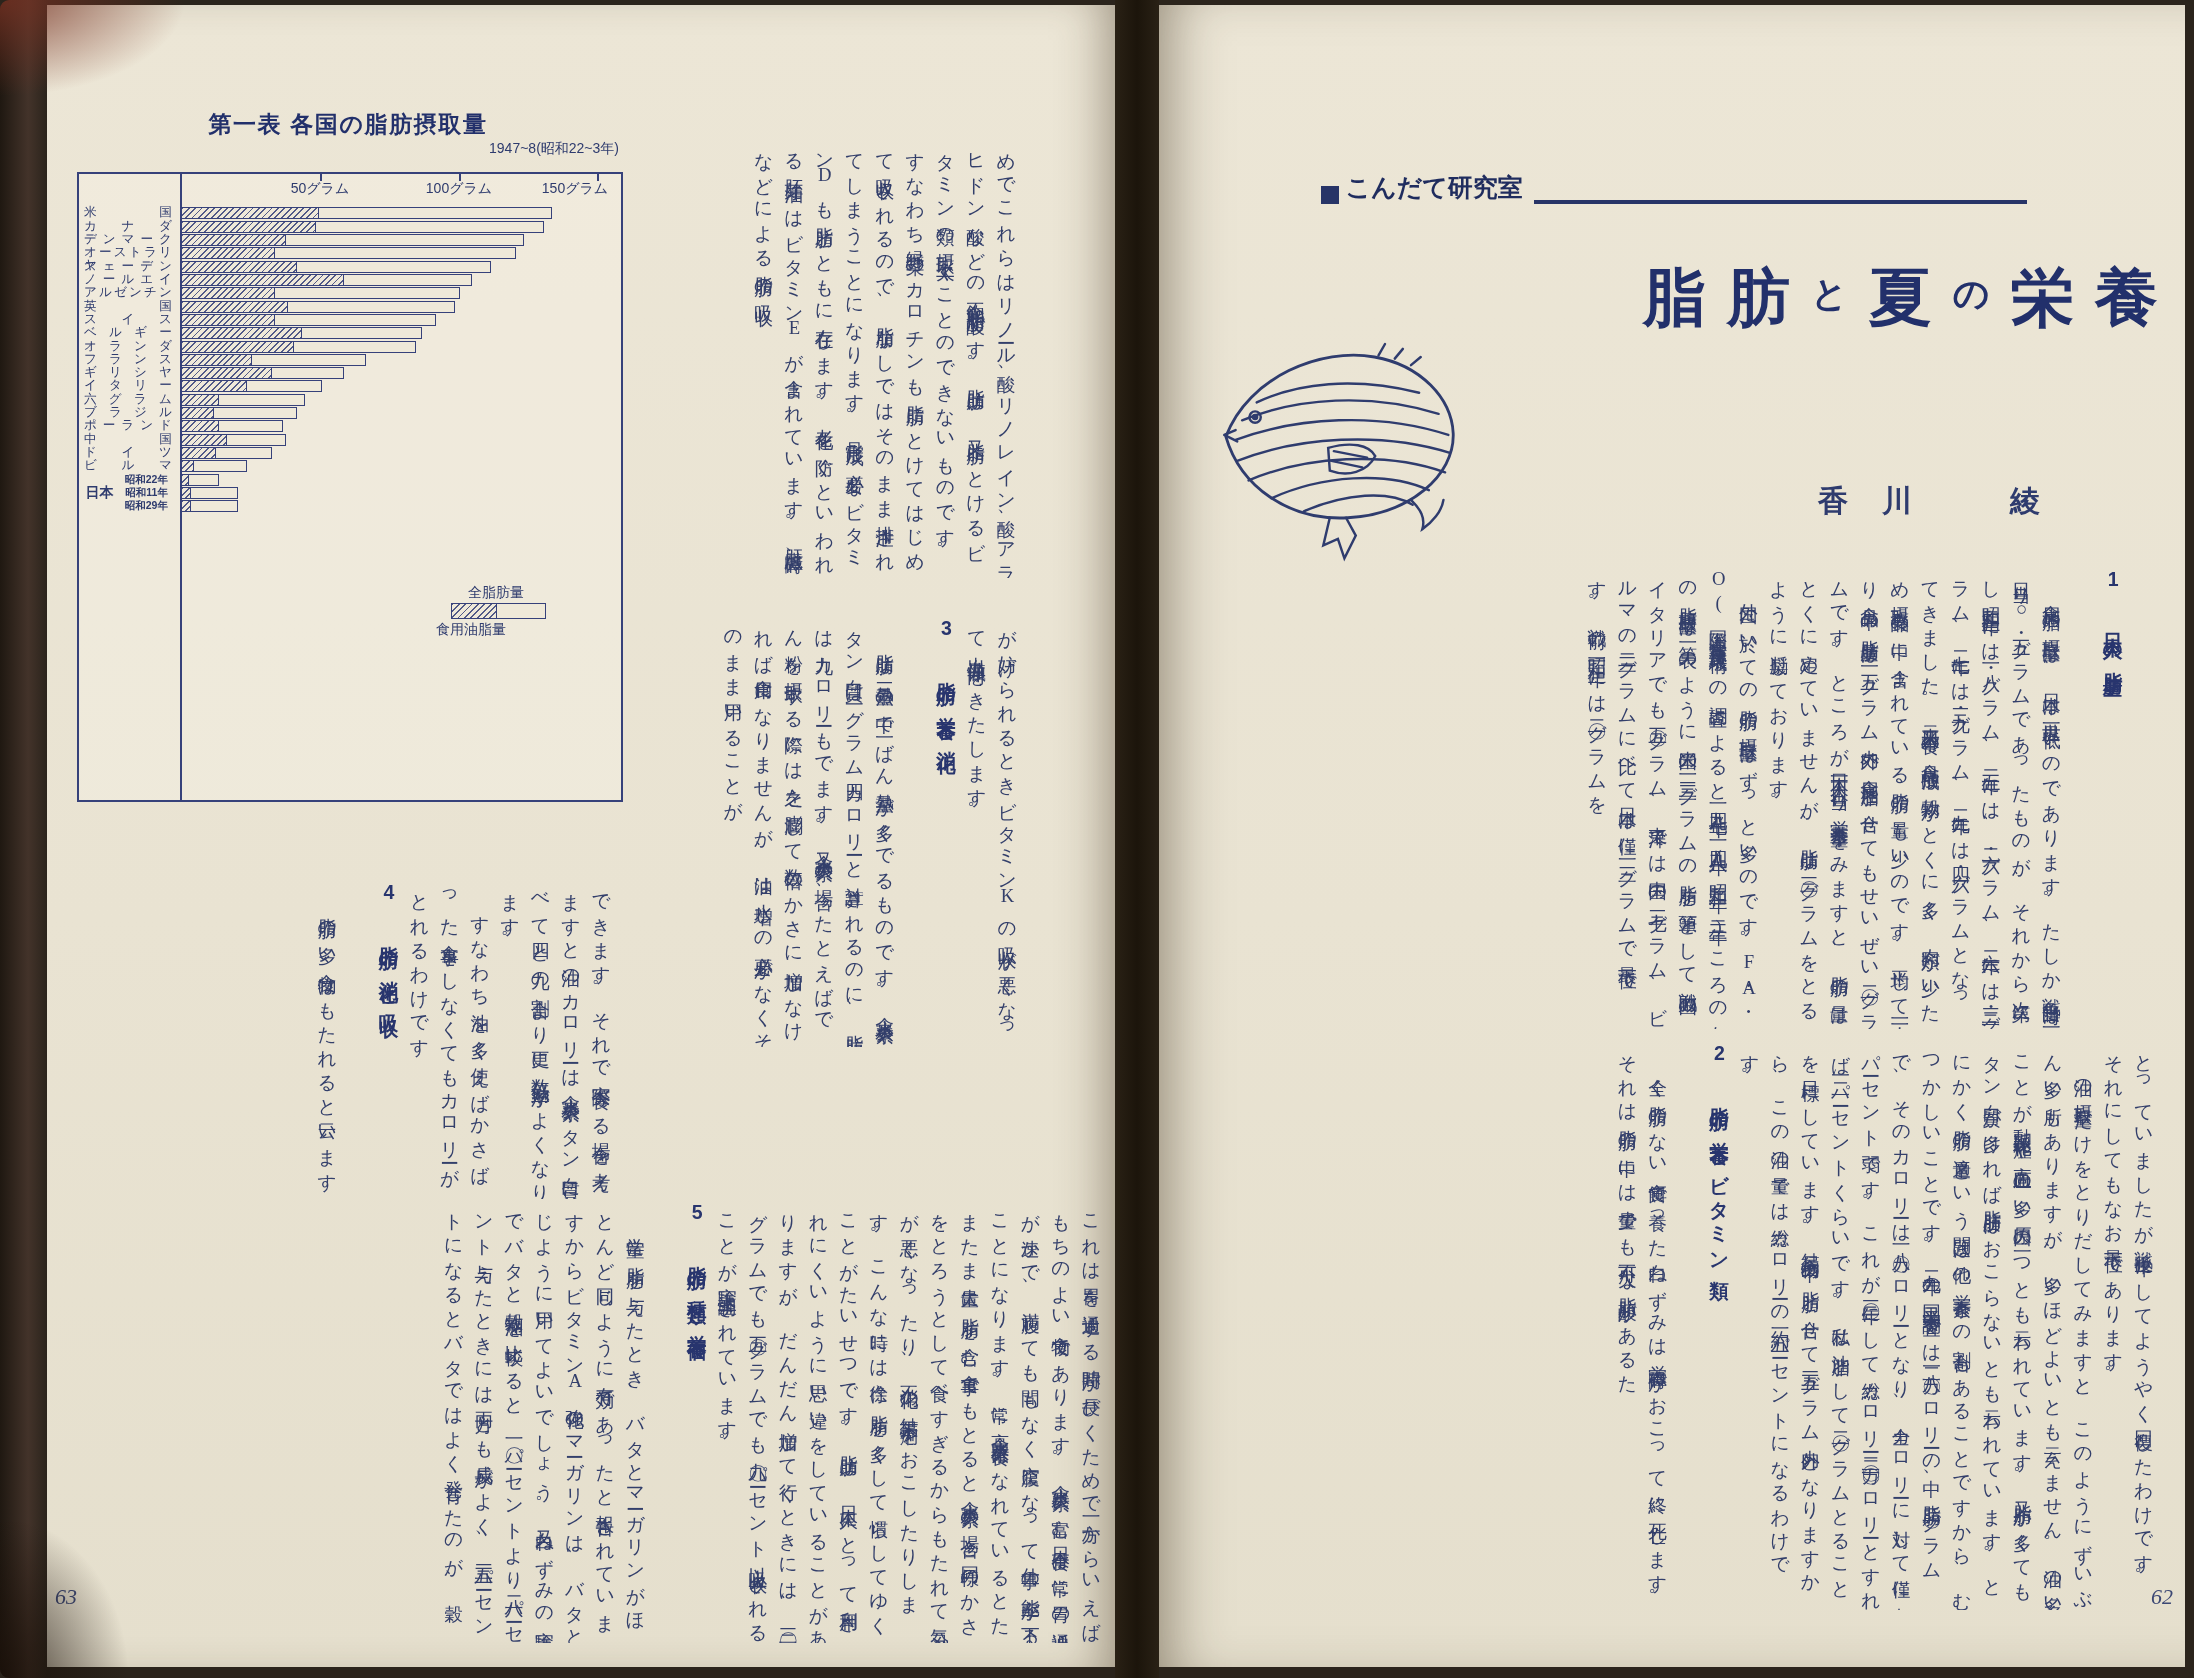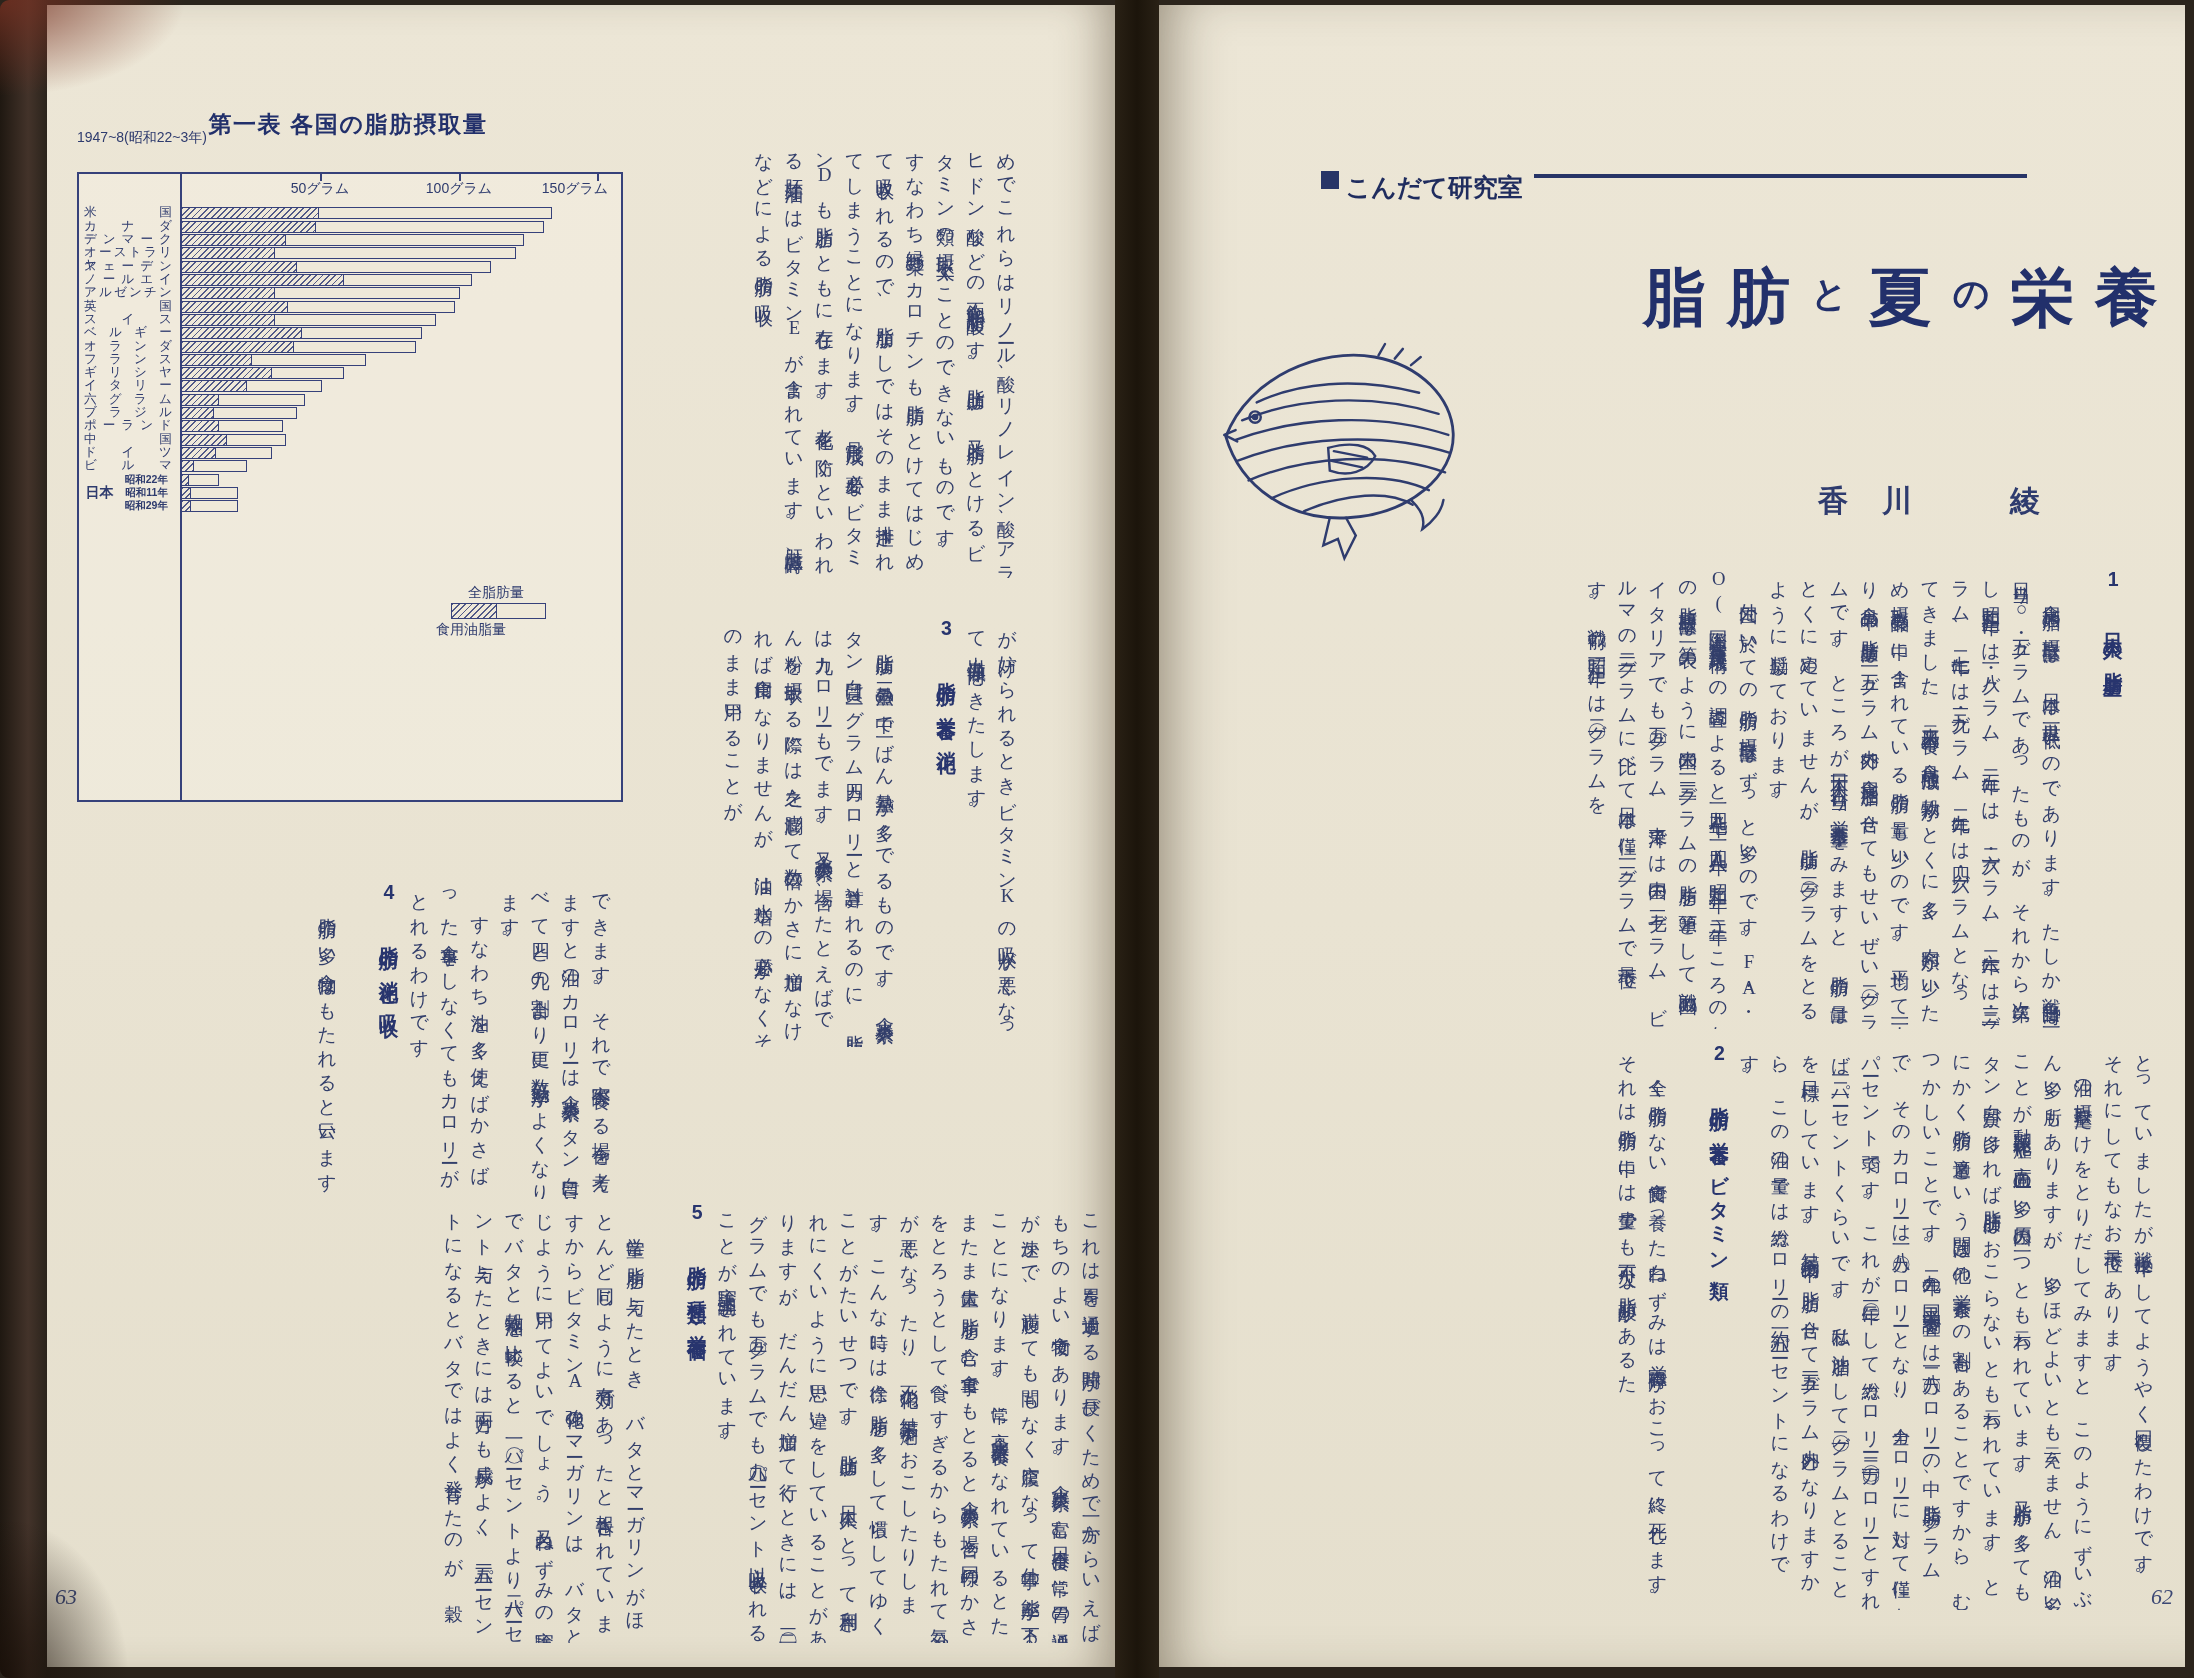--- a/index.html
+++ b/index.html
@@ -20,40 +20,40 @@
         background:radial-gradient(ellipse at 0 100%,rgba(25,15,8,.8),rgba(25,15,8,0) 70%);}
 
   
   .vt{position:absolute;writing-mode:vertical-rl;text-orientation:upright;
       font-size:18.7px;letter-spacing:2.8px;line-height:1.62;color:#333f6b;
       overflow:hidden;white-space:pre-line;}
   .sec-h{font-family:"Liberation Sans","DejaVu Sans",sans-serif;font-weight:bold;
       color:#28356e;font-size:19.5px;letter-spacing:4px;}
 
   
-  #kondate{position:absolute;left:162px;top:166px;display:flex;align-items:flex-start;
+  #kondate{position:absolute;left:162px;top:166px;display:flex;align-items:flex-end;
       font-family:Liberation Serif, serif;font-weight:bold;
       font-size:25px;color:#1f2c5e;}
   #kondate .sq{width:18px;height:18px;background:#273467;margin-right:6.5px;}
   #kondate .rule{height:4px;background:#273467;width:493px;margin-left:11.4px;margin-top:3.2px;}
   #main-title{position:absolute;left:484px;top:250px;color:#22306b;
       font-weight:bold;letter-spacing:21px;white-space:nowrap;}
   #main-title .big{font-size:63px;}
   #main-title .small{font-size:36px;vertical-align:13px;}
   #author{position:absolute;left:659px;top:476px;font-size:30px;color:#2e3b6e;
       letter-spacing:34px;font-weight:bold;white-space:nowrap;}
   .pagenum{position:absolute;font-size:22px;color:#3c4874;font-style:italic;}
 
   
   #chart-box{position:absolute;left:30px;top:167px;width:542px;height:626px;
       border:2.4px solid #36417a;background:rgba(255,253,245,.25);}
   #chart-title{position:absolute;left:30px;top:104px;width:542px;text-align:center;
       font-family:"Liberation Sans","DejaVu Sans",sans-serif;font-weight:bold;
       font-size:23px;color:#22306b;letter-spacing:1.6px;}
-  #chart-sub{position:absolute;left:30px;top:124px;width:542px;text-align:left;
+  #chart-sub{position:absolute;left:30px;top:135px;width:542px;text-align:right;
       font-family:"Liberation Sans","DejaVu Sans",sans-serif;
       font-size:14px;color:#2e3b6e;}
   #label-col-border{position:absolute;left:101px;top:0;width:2px;height:100%;background:#36417a;}
   .xtick{position:absolute;top:-0.8px;width:1.6px;height:8px;background:#36417a;}
   .xlabel{position:absolute;top:6.5px;transform:translateX(-50%);
       font-family:"Liberation Sans","DejaVu Sans",sans-serif;
       font-size:14px;color:#2e3b6e;white-space:nowrap;}
   .crow{position:absolute;left:0;width:100%;height:13px;}
   .clabel{position:absolute;left:4.9px;width:88px;font-size:12.6px;color:#2e3b6e;
       font-family:"Liberation Sans","DejaVu Sans",sans-serif;

